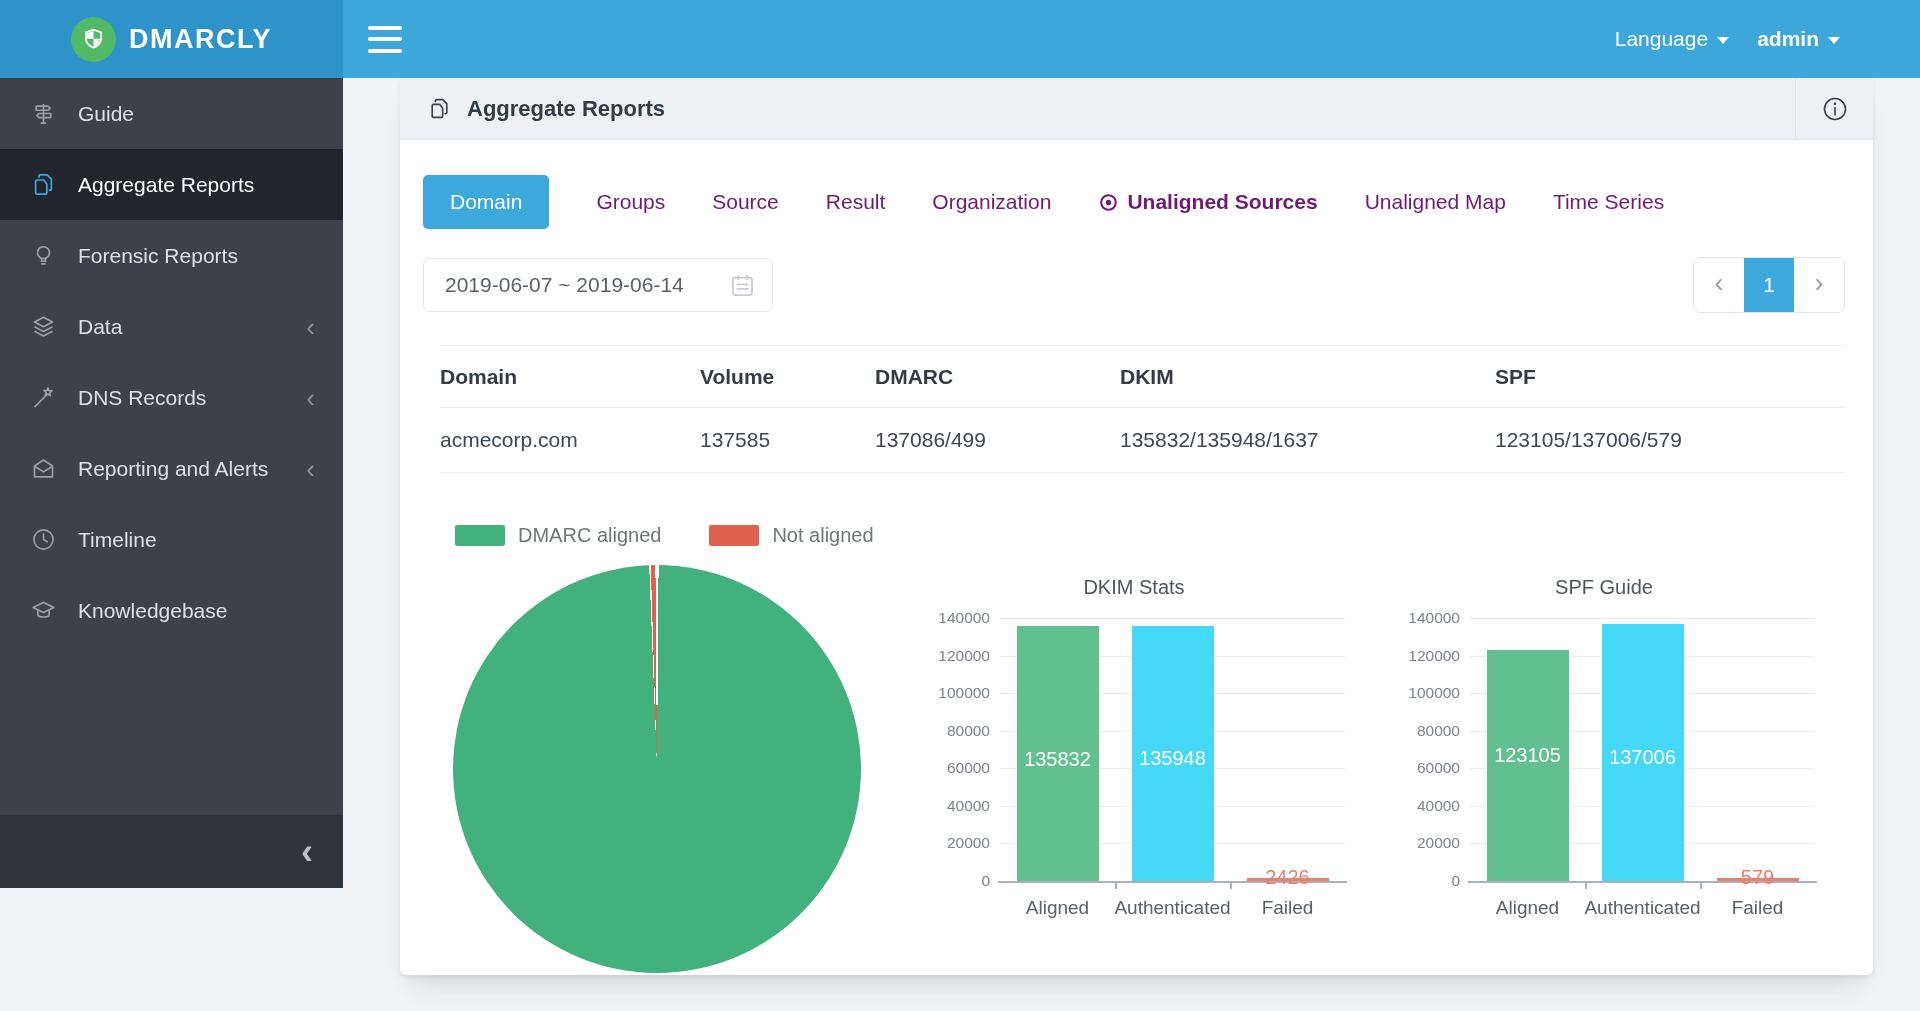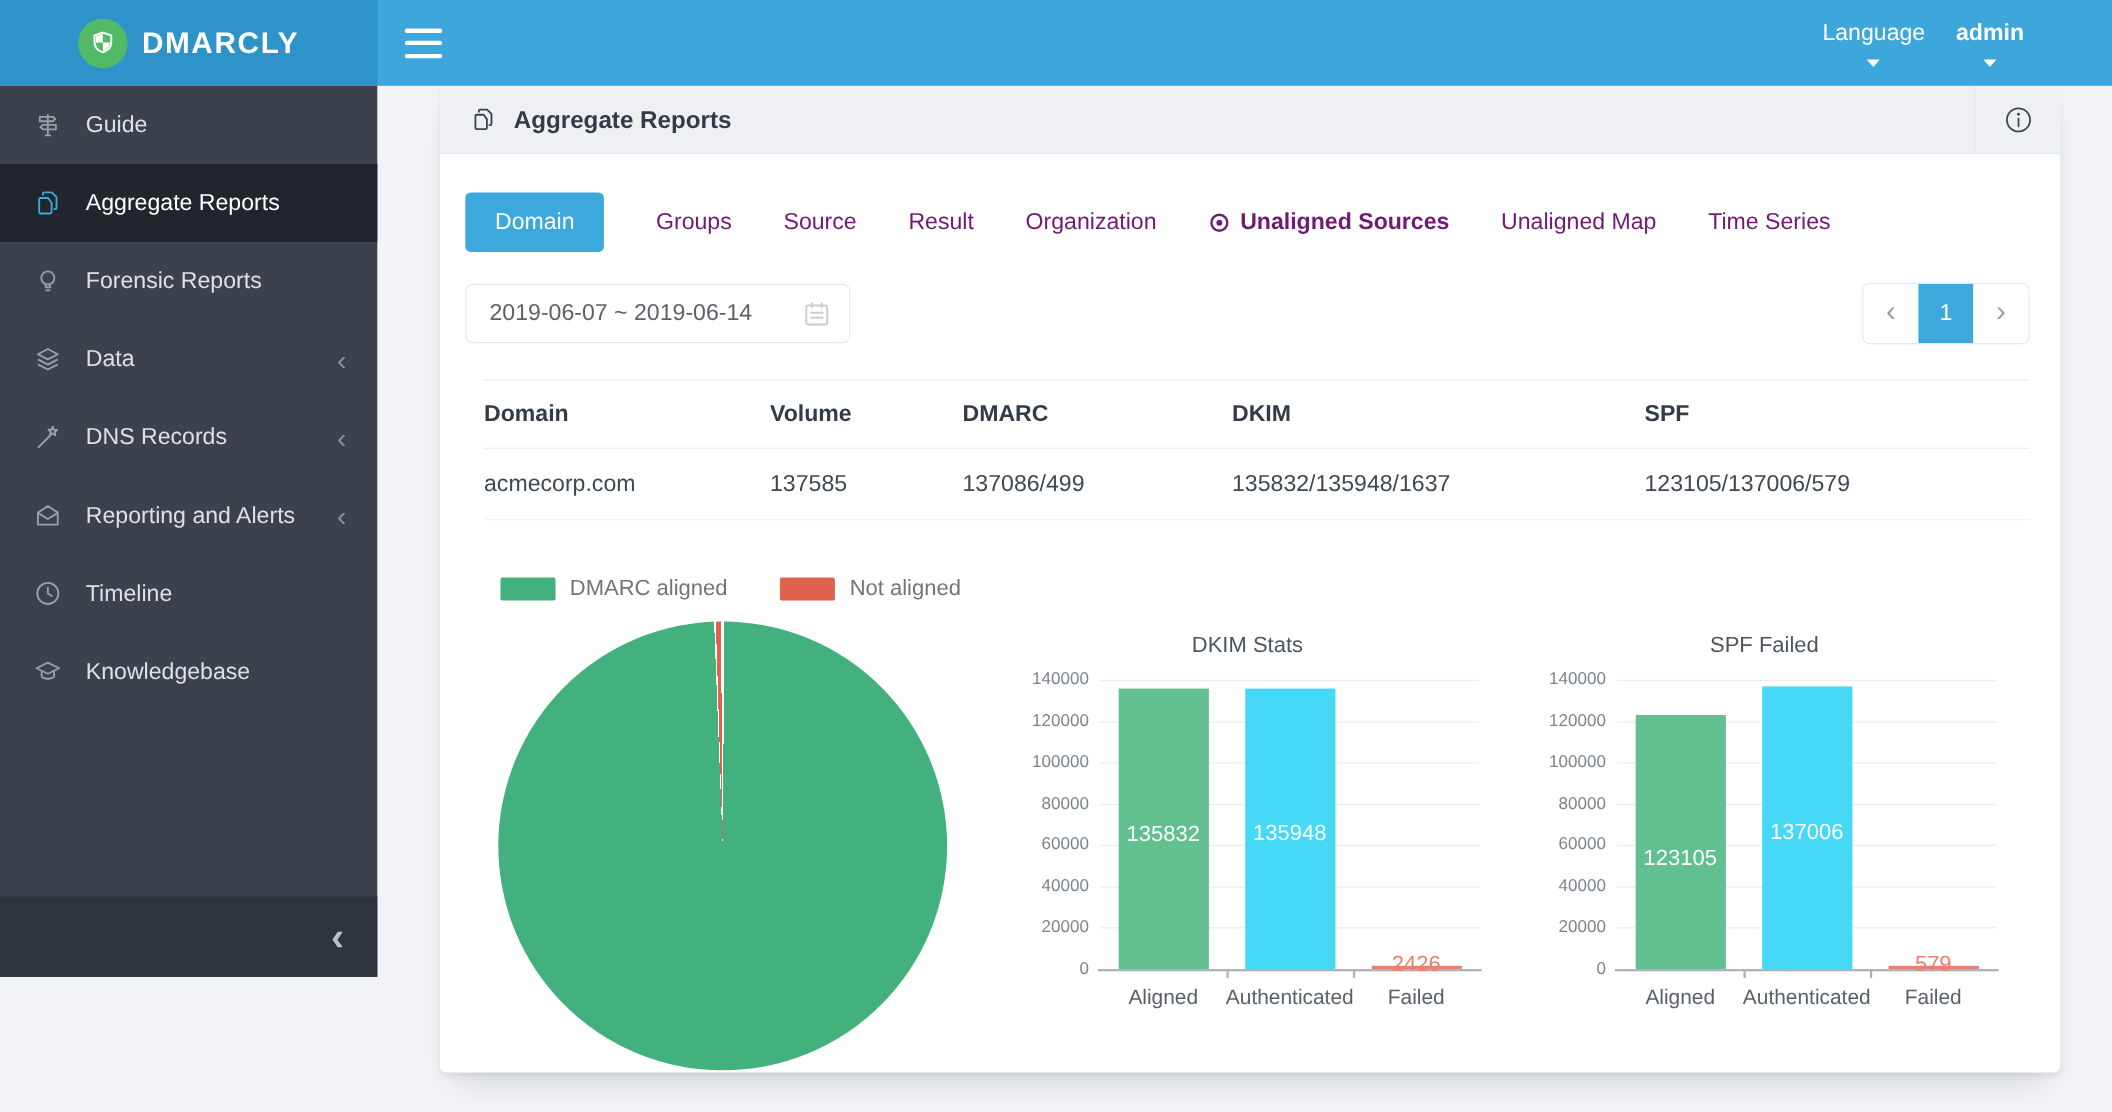--- a/index.html
+++ b/index.html
@@ -7,21 +7,21 @@
   .stage { position:relative; width:1920px; height:888px; }
 
   
   .topbar { position:absolute; left:0; top:0; width:1920px; height:78px; background:#3da7dc; display:flex; align-items:center; z-index:5; }
   .logo-area { width:343px; height:78px; background:#2d93c8; display:flex; align-items:center; justify-content:center; gap:13px; cursor:pointer; }
   .logo-circle { width:45px; height:45px; border-radius:50%; background:#52ba66; display:flex; align-items:center; justify-content:center; }
   .logo-text { color:#fff; font-size:27px; font-weight:bold; letter-spacing:1.5px; }
   .hamburger { margin-left:25px; width:34px; height:27px; display:flex; flex-direction:column; justify-content:space-between; cursor:pointer; }
   .hamburger i { display:block; height:4px; border-radius:2px; background:#fff; }
   .top-right { margin-left:auto; padding-right:80px; display:flex; align-items:center; gap:28px; }
-  .top-link { color:#fff; font-size:21px; display:flex; align-items:center; gap:9px; cursor:pointer;flex-direction:column; }
+  .top-link { color:#fff; font-size:21px; display:flex; align-items:center; gap:9px; cursor:pointer; }
   .top-link.bold { font-weight:bold; }
   .caret { width:0; height:0; border-left:6px solid transparent; border-right:6px solid transparent; border-top:7px solid #fff; margin-top:3px; }
 
   
   .sidebar { position:absolute; left:0; top:78px; width:343px; bottom:0; background:#3b424b; z-index:4; }
   .side-item { height:71px; display:flex; align-items:center; padding-left:30px; color:#dde0e5; font-size:21px; cursor:pointer; }
   .side-item.active { background:#22262c; color:#fff; }
   .sicon { width:27px; height:27px; margin-right:21px; color:#9aa0a8; flex:none; display:flex; }
   .sicon svg { width:100%; height:100%; }
   .side-item.active .sicon { color:#3da8dc; }
@@ -319,41 +319,41 @@
           <div class="bc-val" style="left:149.5px;top:184.51834514285716px;color:#fff">135832</div>
           <div class="bc-cat" style="left:149.5px;top:323px">Aligned</div>
           <div class="bc-bar" style="left:223.5px;width:82px;top:51.61197142857142px;height:255.38802857142858px;background:#45d9f7"></div>
           <div class="bc-val" style="left:264.5px;top:184.4137462857143px;color:#fff">135948</div>
           <div class="bc-cat" style="left:264.5px;top:323px">Authenticated</div>
           <div class="bc-bar" style="left:338.5px;width:82px;top:303.9247785714286px;height:3.0752214285714286px;background:#e8806e"></div>
           <div class="bc-val" style="left:379.5px;top:303px;color:#e8806e">2426</div>
           <div class="bc-cat" style="left:379.5px;top:323px">Failed</div>
         </div>
       <div class="bchart" id="chart-spf">
-          <div class="bc-title" style="">SPF Failed</div>
+          <div class="bc-title" style="">SPF Guide</div>
           <div class="bc-ylabel" style="left:0;width:82px;top:298px">0</div>
           <div class="bc-ylabel" style="left:0;width:82px;top:260.42857142857144px">20000</div>
           <div class="bc-grid" style="left:92px;width:345px;top:269.42857142857144px"></div>
           <div class="bc-ylabel" style="left:0;width:82px;top:222.85714285714286px">40000</div>
           <div class="bc-grid" style="left:92px;width:345px;top:231.85714285714286px"></div>
           <div class="bc-ylabel" style="left:0;width:82px;top:185.28571428571428px">60000</div>
           <div class="bc-grid" style="left:92px;width:345px;top:194.28571428571428px"></div>
           <div class="bc-ylabel" style="left:0;width:82px;top:147.71428571428572px">80000</div>
           <div class="bc-grid" style="left:92px;width:345px;top:156.71428571428572px"></div>
           <div class="bc-ylabel" style="left:0;width:82px;top:110.14285714285714px">100000</div>
           <div class="bc-grid" style="left:92px;width:345px;top:119.14285714285714px"></div>
           <div class="bc-ylabel" style="left:0;width:82px;top:72.57142857142858px">120000</div>
           <div class="bc-grid" style="left:92px;width:345px;top:81.57142857142858px"></div>
           <div class="bc-ylabel" style="left:0;width:82px;top:35px">140000</div>
           <div class="bc-grid" style="left:92px;width:345px;top:44px"></div>
           <div class="bc-axis" style="left:90px;width:349px;top:307px"></div>
           <div class="bc-tick" style="left:207px;top:307px"></div>
           <div class="bc-tick" style="left:322px;top:307px"></div>
           <div class="bc-bar" style="left:108.5px;width:82px;top:75.73846428571429px;height:231.2615357142857px;background:#62bf90"></div>
-          <div class="bc-val" style="left:149.5px;top:207px;color:#fff">123105</div>
+          <div class="bc-val" style="left:149.5px;top:181px;color:#fff">123105</div>
           <div class="bc-cat" style="left:149.5px;top:323px">Aligned</div>
           <div class="bc-bar" style="left:223.5px;width:82px;top:49.62444285714287px;height:257.37555714285713px;background:#45d9f7"></div>
           <div class="bc-val" style="left:264.5px;top:183.45973257142856px;color:#fff">137006</div>
           <div class="bc-cat" style="left:264.5px;top:323px">Authenticated</div>
           <div class="bc-bar" style="left:338.5px;width:82px;top:304px;height:3px;background:#e8806e"></div>
           <div class="bc-val" style="left:379.5px;top:303px;color:#e8806e">579</div>
           <div class="bc-cat" style="left:379.5px;top:323px">Failed</div>
         </div>
 
     </div>

